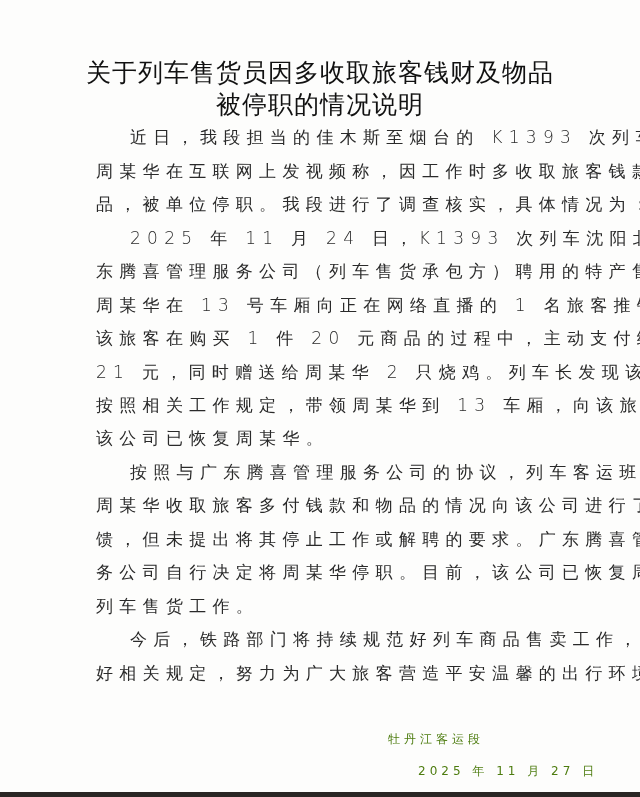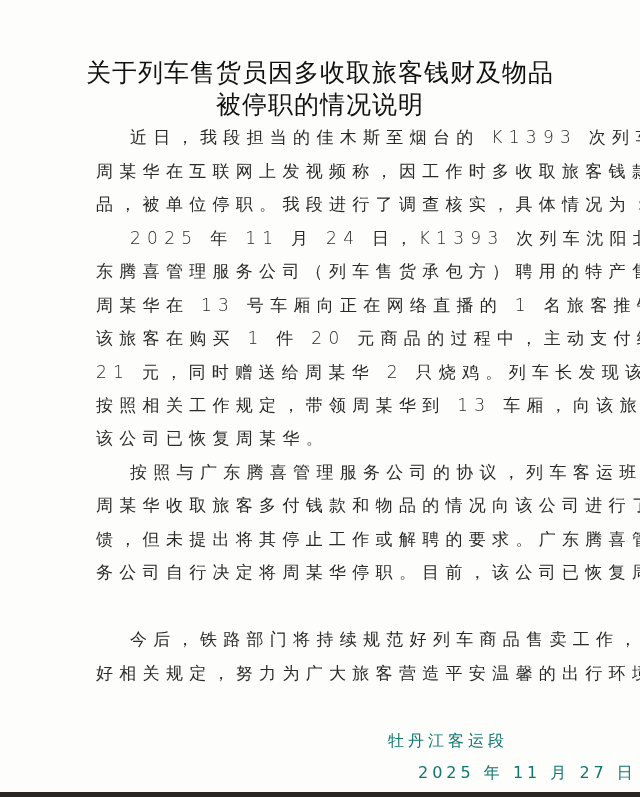--- a/index.html
+++ b/index.html
@@ -19,21 +19,21 @@
   .t1 { top: 56px; }
   .t2 { top: 88px; }
   .line {
     position: absolute; left: 96px; width: 440px;
     font-size: 17px; line-height: 20px; height: 20px;
     letter-spacing: 6.3px; white-space: nowrap; color: #2a2a2a;
     font-family: "DejaVu Sans", sans-serif; font-weight: 300;
   }
   .indent { left: 130px; }
   .sign {
-    position: absolute; font-size: 16px; letter-spacing: 4px; color: #0f766e;
+    position: absolute; font-size: 12px; letter-spacing: 4px; color: #4d7c0f;
     font-family: "DejaVu Sans", sans-serif; white-space: nowrap;
   }
 </style>
 </head>
 <body>
 
 <div class="page">
   <div class="title t1">关于列车售货员因多收取旅客钱财及物品</div>
   <div class="title t2">被停职的情况说明</div>
 
@@ -46,20 +46,21 @@
   <div class="line" style="top:295px">周某华在 13 号车厢向正在网络直播的 1 名旅客推销商品。</div>
   <div class="line" style="top:328px">该旅客在购买 1 件 20 元商品的过程中，主动支付给周某华</div>
   <div class="line" style="top:362px">21 元，同时赠送给周某华 2 只烧鸡。列车长发现该情况后，</div>
   <div class="line" style="top:395px">按照相关工作规定，带领周某华到 13 车厢，向该旅客退还</div>
   <div class="line" style="top:428px">该公司已恢复周某华。</div>
 
   <div class="line indent" style="top:462px">按照与广东腾喜管理服务公司的协议，列车客运班组将</div>
   <div class="line" style="top:495px">周某华收取旅客多付钱款和物品的情况向该公司进行了反</div>
   <div class="line" style="top:529px">馈，但未提出将其停止工作或解聘的要求。广东腾喜管理服</div>
   <div class="line" style="top:562px">务公司自行决定将周某华停职。目前，该公司已恢复周某华</div>
+  <div class="line" style="top:596px">列车售货工作。</div>
 
   <div class="line indent" style="top:629px">今后，铁路部门将持续规范好列车商品售卖工作，执行</div>
   <div class="line" style="top:663px">好相关规定，努力为广大旅客营造平安温馨的出行环境。</div>
 
   <div class="sign" style="left:388px; top:731px;">牡丹江客运段</div>
   <div class="sign" style="left:371px; top:763px;margin-left:47px;">2025 年 11 月 27 日</div>
 </div>
 <div class="bottom-bar"></div>
 
 </body></html>

